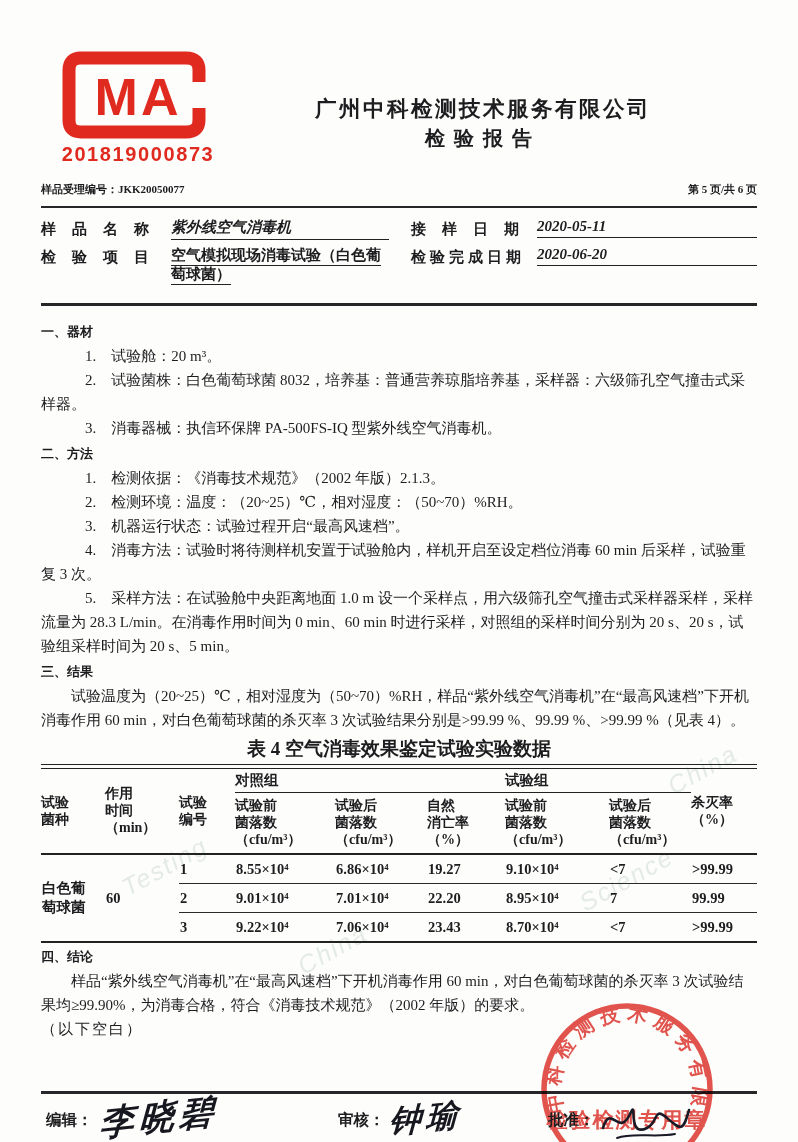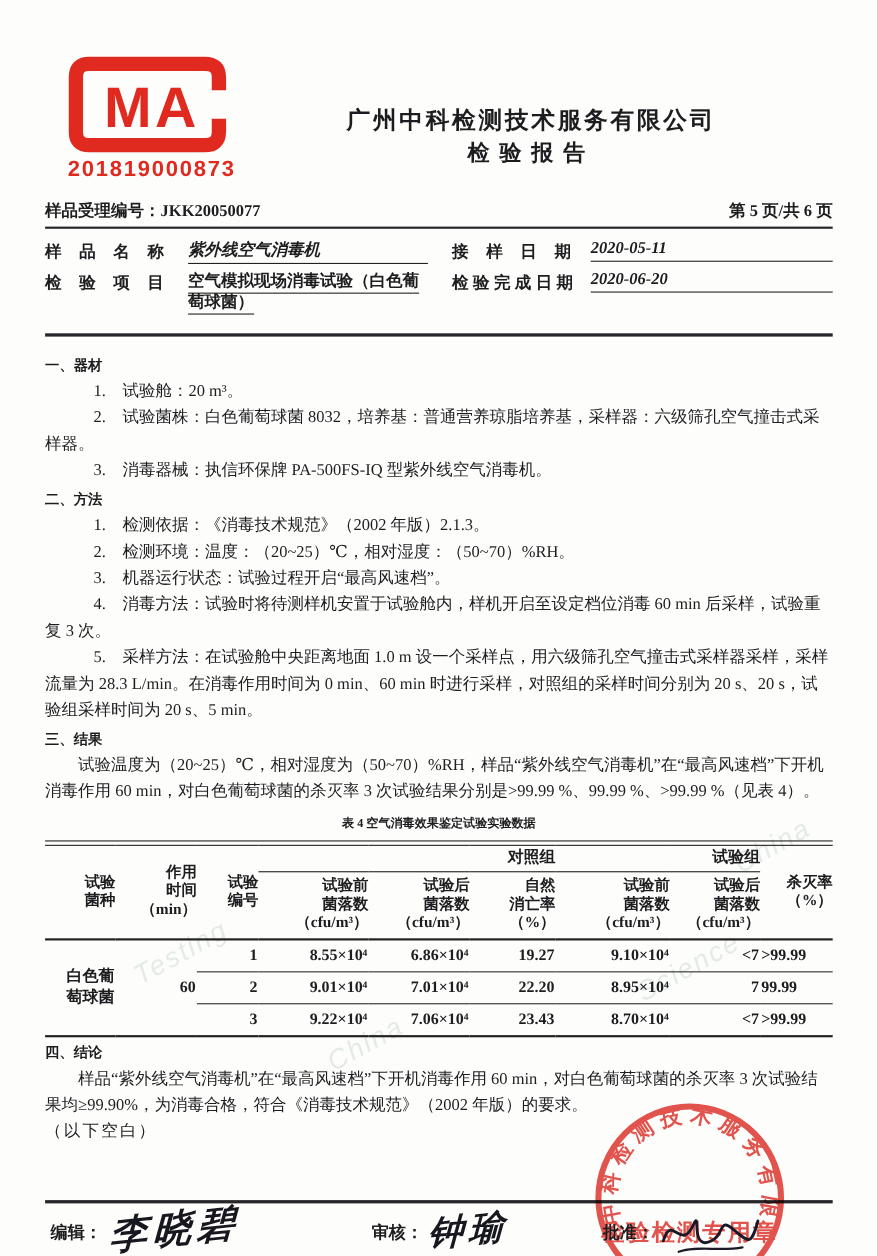--- a/index.html
+++ b/index.html
@@ -23,21 +23,21 @@
     font-family:"Liberation Sans",sans-serif; font-weight:bold; color:#e02a20;
     font-size:20px; letter-spacing:1.6px; margin-top:1px; text-align:center;
   }
   
   .titles { position:absolute; left:216px; right:48px; top:94px; text-align:center; }
   .company { font-size:21.5px; font-weight:600; letter-spacing:2.5px; }
   .report-title { font-size:20px; font-weight:600; letter-spacing:9px; margin-top:2px; }
   
   .receipt-row {
     position:absolute; left:41px; right:41px; top:182px;
-    display:flex; justify-content:space-between; font-size:15px; font-weight:600;
+    display:flex; justify-content:space-between; font-size:11px; font-weight:600;
   }
   .rule { position:absolute; left:41px; right:41px; background:#27272a; }
   .rule-top { top:206px; height:2.4px; }
   .rule-info { top:303px; height:2.6px; }
   
   .info-grid {
     position:absolute; left:41px; right:41px; top:218px;
     display:grid; grid-template-columns:130px 240px 126px auto;
     grid-auto-rows:min-content; row-gap:6px; column-gap:0;
     font-size:15px;
@@ -48,25 +48,25 @@
   .ivalue { padding-right:22px; font-weight:600; }
   .ivalue .u { border-bottom:1.6px solid #222; padding-bottom:2px; }
   .ivalue .u-block { display:inline-block; width:100%; border-bottom:1.6px solid #222; padding-bottom:2px;font-style:italic; }
   .ivalue.last { padding-right:0; }
   
   .body { position:absolute; left:41px; right:41px; top:318px; font-size:15px; line-height:24px; }
   .body h3 { font-size:13px; font-weight:600; margin:2px 0 0 0; line-height:24px; }
   .body p { margin:0; }
   p.item { text-indent:44px; }
   p.para { text-indent:30px; }
-  .table-title { text-align:center; font-weight:600; font-size:11px; margin-top:4px; line-height:26px; }
+  .table-title { text-align:center; font-weight:600; font-size:19px; margin-top:4px; line-height:26px; }
   
   .tablewrap { border-top:1.6px solid #222; padding-top:3px; margin-top:2px; }
   table { width:100%; border-collapse:collapse; border-top:1.6px solid #222; border-bottom:2.4px solid #222; }
-  th, td { text-align:right; vertical-align:middle; white-space:pre-line; }
+  th, td { text-align:left; vertical-align:middle; white-space:pre-line; }
   thead th { font-weight:600; font-size:14px; line-height:17px; padding:4px 0 5px 0; }
   thead th.span-rows { border-bottom:2px solid #222; }
   thead th.grp { border-bottom:1.4px solid #222; font-size:14.5px; padding:3px 0; }
   tr.subrow th { border-bottom:2px solid #222; }
   tbody td { font-size:14.5px; font-weight:600; height:26px; }
   tbody td.strain { font-weight:600; line-height:19px; }
   tbody tr.r0 td.d, tbody tr.r1 td.d { border-bottom:1.3px solid #2b2b2b; }
   td.kill, th.kill { text-align:left; padding-right:2px; }
   .blank-note { margin-top:26px; margin-left:88px; letter-spacing:2px; }
   

